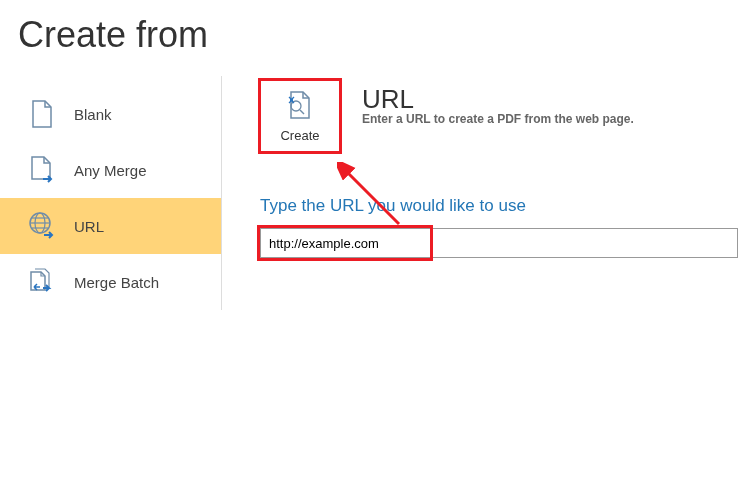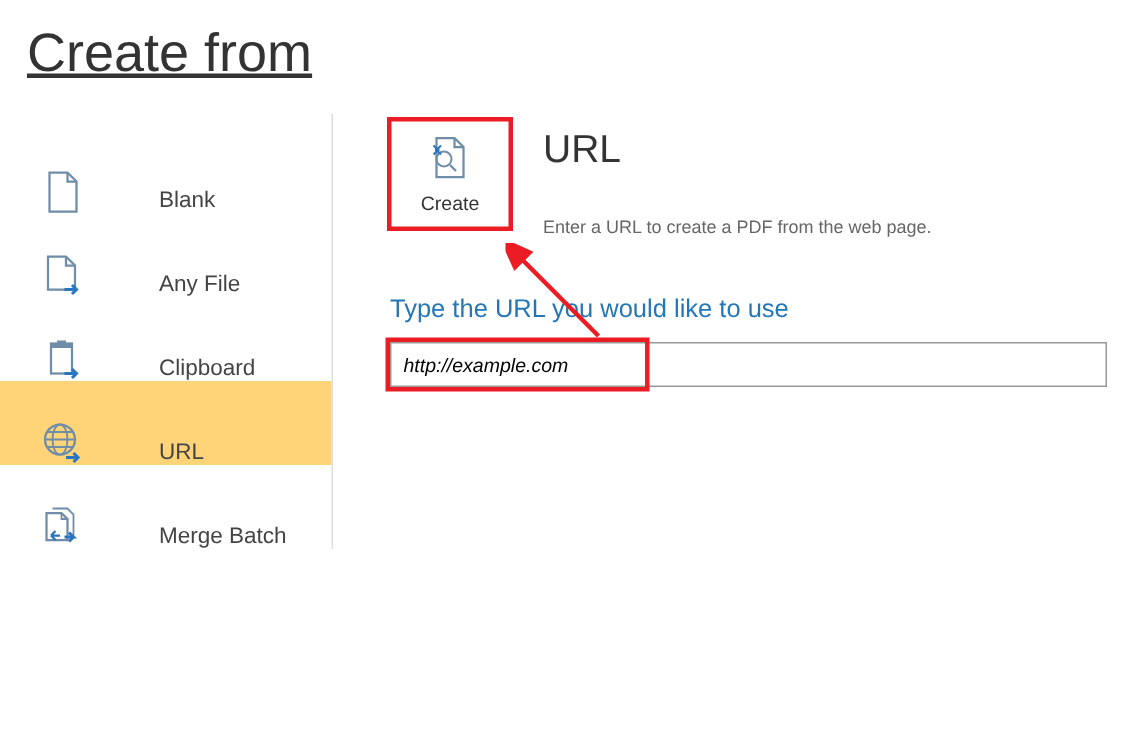--- a/index.html
+++ b/index.html
@@ -9,39 +9,37 @@
     width: 750px;
     height: 502px;
     overflow: hidden;
     color: #333;
   }
   .page-title {
     font-size: 36px;
     font-weight: 300;
     color: #333;
     padding: 14px 0 20px 18px;
-    text-decoration: underline;
   }
   .content {
     display: flex;
   }
   .sidebar {
     width: 222px;
     border-right: 1px solid #ddd;
     padding-top: 10px;
   }
   .sidebar-item {
     display: flex;
-    align-items: flex-end;
+    align-items: center;
     height: 56px;
     padding-left: 28px;
     cursor: pointer;
     font-size: 15px;
     color: #444;
-    gap: 32px;
   }
   .sidebar-item.selected { background: #ffd479; }
   .sidebar-item .icon {
     width: 28px;
     height: 28px;
     margin-right: 18px;
     display: flex;
     align-items: center;
     justify-content: center;
   }
@@ -69,42 +67,42 @@
     position: absolute;
     left: 140px;
     top: 8px;
     font-size: 26px;
     font-weight: 300;
     color: #333;
   }
   .desc {
     position: absolute;
     left: 140px;
-    top: 68px;
+    top: 36px;
     font-size: 12px;
     color: #666;
+    font-weight: bold;
   }
   .prompt {
     position: absolute;
     left: 38px;
     top: 120px;
     font-size: 17px;
     color: #2477b6;
   }
   .url-input {
     position: absolute;
     left: 38px;
     top: 152px;
     width: 478px;
     height: 30px;
     border: 1px solid #999;
     padding: 4px 8px;
     font-size: 13px;
     outline: none;
-    font-style: italic;
   }
   .input-highlight {
     position: absolute;
     left: 35px;
     top: 149px;
     width: 176px;
     height: 36px;
     border: 3px solid #ec1c24;
     pointer-events: none;
   }
@@ -134,34 +132,23 @@
     </div>
 
     <div class="sidebar-item">
       <span class="icon">
         <svg width="24" height="28" viewBox="0 0 24 28">
             <path d="M2 1 H14 L20 7 V23 H2 Z" fill="none" stroke="#6f8ca8" stroke-width="1.5"></path>
             <path d="M14 1 V7 H20" fill="none" stroke="#6f8ca8" stroke-width="1.5"></path>
             <path d="M13 23 L21 23 M18 20 L21 23 L18 26" fill="none" stroke="#2a75c0" stroke-width="2"></path>
           </svg>
       </span>
-      <span>Any File</span>
-    </div>
-
-    <div class="sidebar-item">
-      <span class="icon">
-        <svg width="24" height="28" viewBox="0 0 24 28">
-            <rect x="4" y="3" width="14" height="20" fill="none" stroke="#6f8ca8" stroke-width="1.5"></rect>
-            <rect x="8" y="1" width="6" height="4" fill="#6f8ca8"></rect>
-            <rect x="4" y="3" width="14" height="3" fill="#6f8ca8"></rect>
-            <path d="M13 23 L21 23 M18 20 L21 23 L18 26" fill="none" stroke="#2a75c0" stroke-width="2"></path>
-          </svg>
-      </span>
-      <span>Clipboard</span>
-    </div>
+      <span>Any Merge</span>
+    </div>
+
 
 
     <div class="sidebar-item selected">
       <span class="icon">
         <svg width="26" height="28" viewBox="0 0 26 28">
             <circle cx="11" cy="11" r="10" fill="none" stroke="#6f8ca8" stroke-width="1.5"></circle>
             <ellipse cx="11" cy="11" rx="5" ry="10" fill="none" stroke="#6f8ca8" stroke-width="1.2"></ellipse>
             <line x1="1" y1="11" x2="21" y2="11" stroke="#6f8ca8" stroke-width="1.2"></line>
             <line x1="2.5" y1="6" x2="19.5" y2="6" stroke="#6f8ca8" stroke-width="1.2"></line>
             <line x1="2.5" y1="16" x2="19.5" y2="16" stroke="#6f8ca8" stroke-width="1.2"></line>

